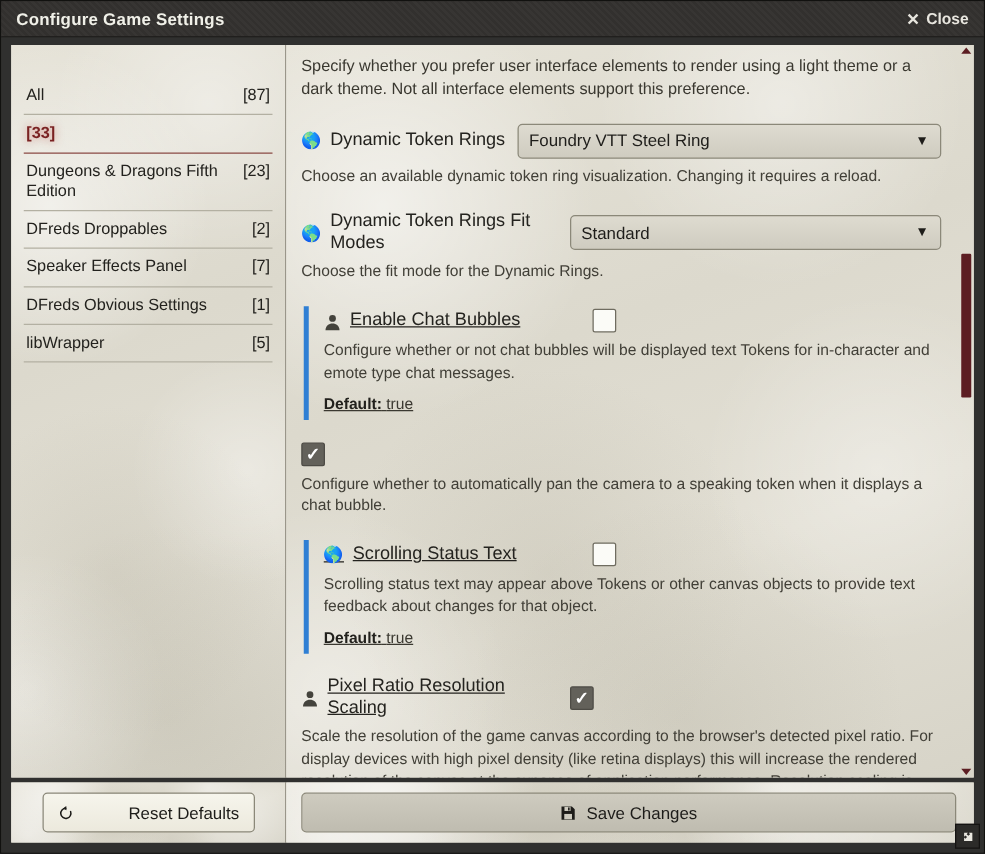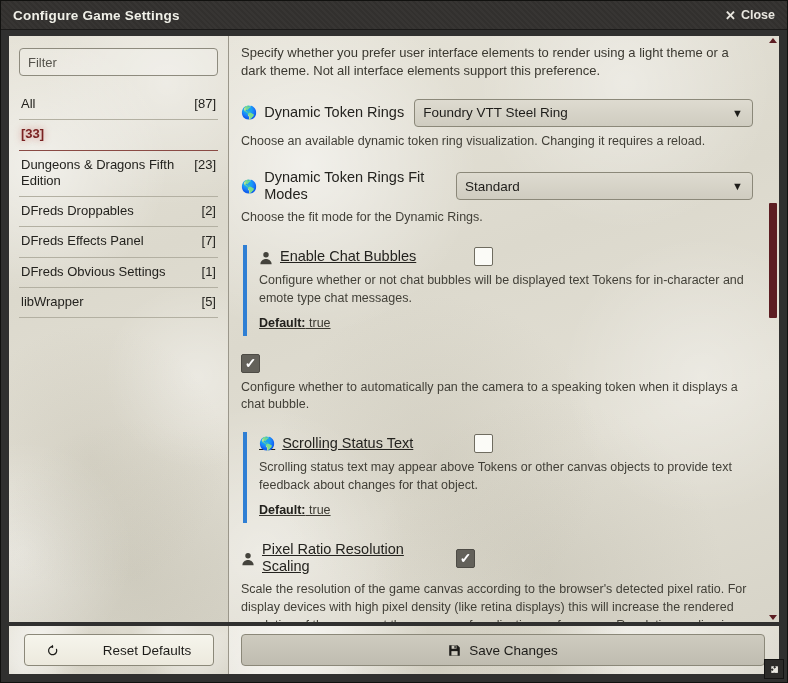--- a/index.html
+++ b/index.html
@@ -341,21 +341,21 @@
     border-radius: 4px;
     height: 32px;
     display: flex;
     align-items: center;
     justify-content: center;
     gap: 8px;
     cursor: pointer;
     box-sizing: border-box;
   }
   .btn-reset {
-    width: 190px;
+    width: 170px;
     background-image: linear-gradient(180deg, #f6f5ec, #ece9dd);
     gap: 44px;
   }
   .btn-save {
     flex: 1;
     background-image: linear-gradient(180deg, #cecbbf, #bfbcb0);
   }
 
   
   .footer-left, .footer-right { position: relative; }
@@ -384,21 +384,20 @@
     <div class="close-btn">
       <span class="close-x">✕</span>
       <span>Close</span>
     </div>
   </div>
 
   <div class="window-body">
 
     <div class="sidebar parchment">
       <div class="sidebar-scroll">
-        <input class="filter-input" type="text" placeholder="Filter" style="">
         <div class="cat-list">
 
           <div class="cat-item">
             <span class="cat-label">All</span>
             <span class="cat-count">[87]</span>
           </div>
 
           <div class="cat-item active">
             <span class="cat-count">[33]</span>
           </div>
@@ -407,21 +406,21 @@
             <span class="cat-label">Dungeons &amp; Dragons Fifth Edition</span>
             <span class="cat-count">[23]</span>
           </div>
 
           <div class="cat-item">
             <span class="cat-label">DFreds Droppables</span>
             <span class="cat-count">[2]</span>
           </div>
 
           <div class="cat-item">
-            <span class="cat-label">DFreds Effects Panel</span>
+            <span class="cat-label">Speaker Effects Panel</span>
             <span class="cat-count">[7]</span>
           </div>
 
           <div class="cat-item">
             <span class="cat-label">DFreds Obvious Settings</span>
             <span class="cat-count">[1]</span>
           </div>
 
           <div class="cat-item">
             <span class="cat-label">libWrapper</span>

